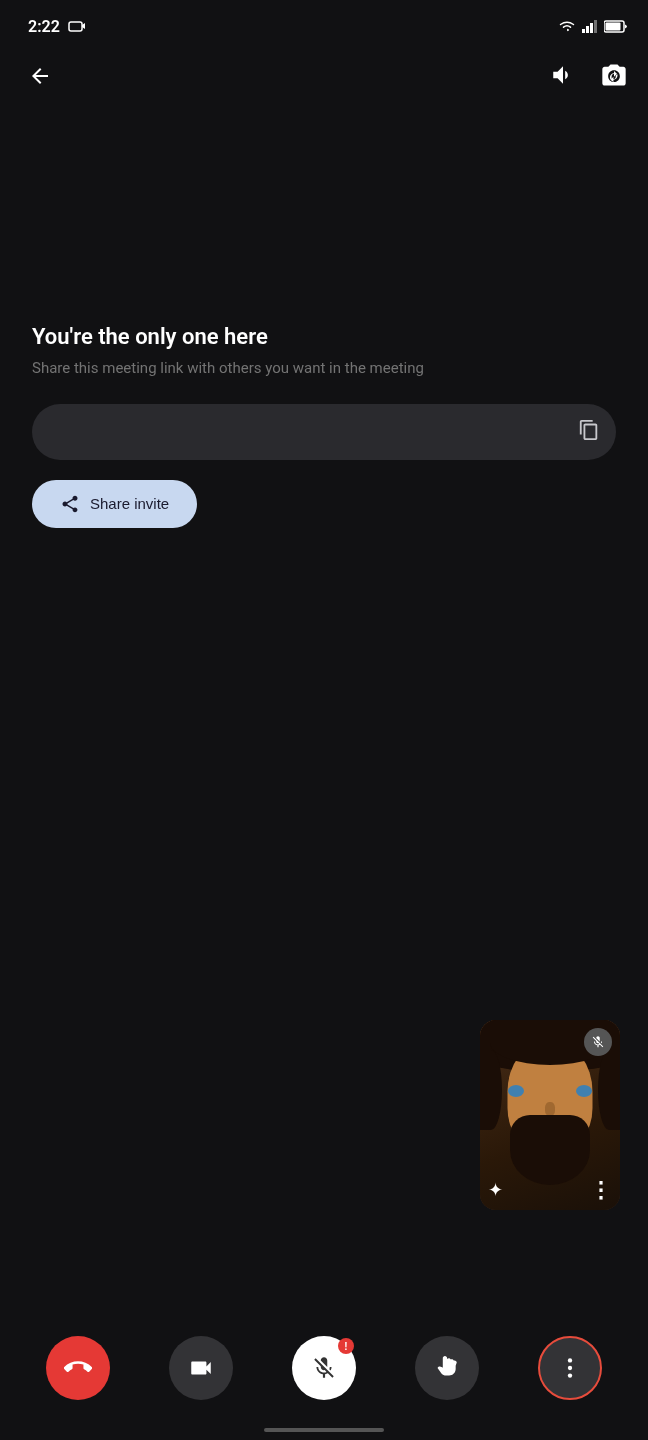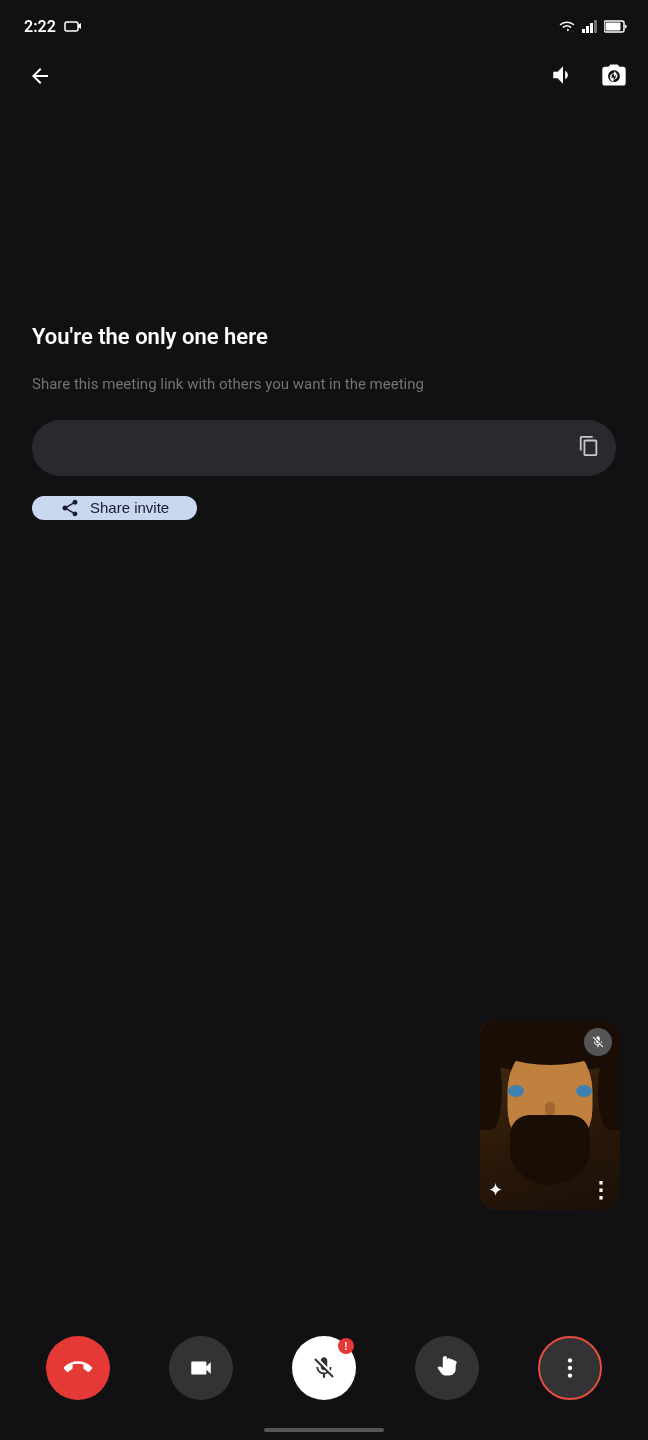--- a/index.html
+++ b/index.html
@@ -13,22 +13,23 @@
       color: #ffffff;
       overflow: hidden;
       position: relative;
     }
 
     
     .status-bar {
       display: flex;
       justify-content: space-between;
       align-items: center;
-      padding: 12px 20px 8px 24px;
+      padding: 12px 20px 8px 12px;
       height: 48px;
+      margin-left: 16px;
     }
 
     .status-time {
       font-size: 16px;
       font-weight: 600;
       color: #fff;
     }
 
     .status-icons {
       display: flex;
@@ -58,21 +59,21 @@
     
     .main-content {
       padding: 0 32px;
       margin-top: 220px;
     }
 
     .only-one-title {
       font-size: 22px;
       font-weight: 600;
       color: #ffffff;
-      margin-bottom: 24px;
+      margin-bottom: 8px;
     }
 
     .share-description {
       font-size: 15px;
       color: #737373;
       line-height: 1.5;
       margin-bottom: 24px;
     }
 
     
@@ -92,21 +93,21 @@
     }
 
     
     .share-invite-btn {
       display: flex;
       align-items: center;
       gap: 10px;
       background: #c8d8f0;
       border: none;
       border-radius: 28px;
-      padding: 2px 28px;
+      padding: 14px 28px;
       font-size: 15px;
       font-weight: 500;
       color: #1a1a2e;
       cursor: pointer;
       width: fit-content;
     }
 
     
     .video-thumbnail {
       position: absolute;

